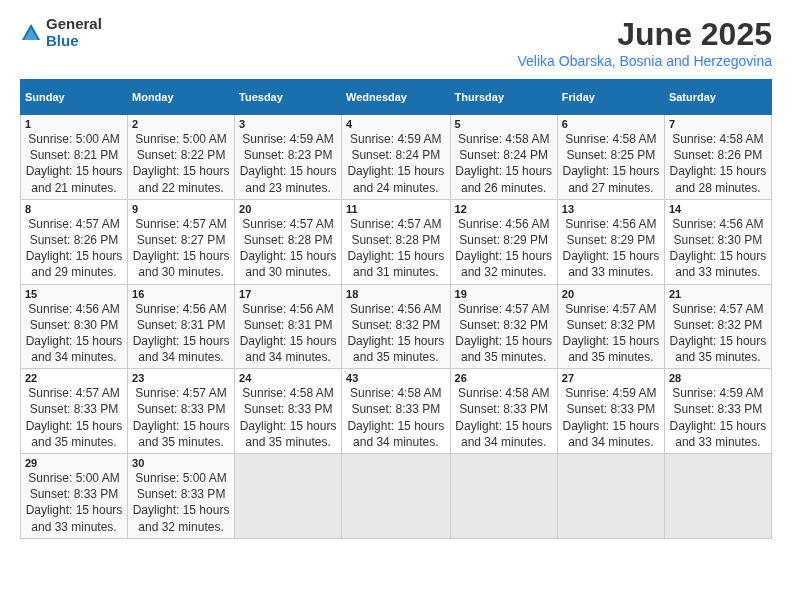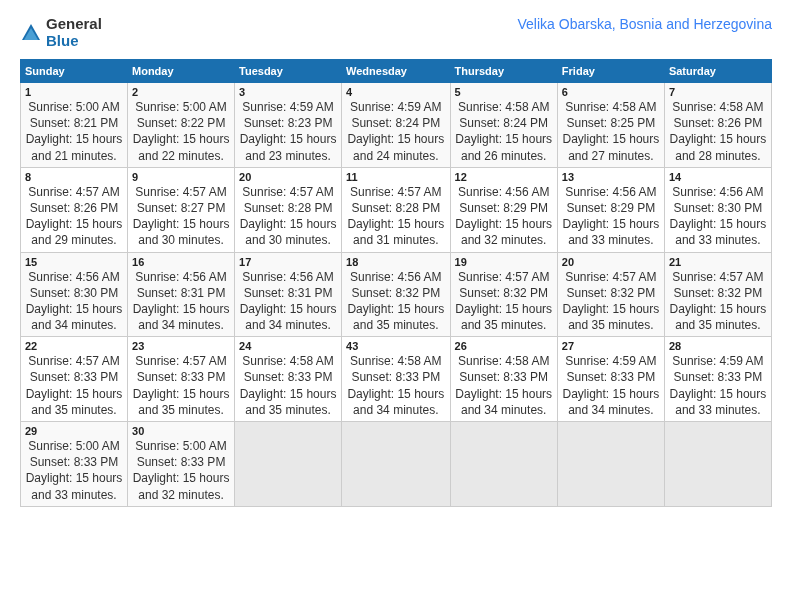--- a/index.html
+++ b/index.html
@@ -59,21 +59,21 @@
       color: #3b82f6;
     }
     .calendar {
       width: 100%;
       border-collapse: collapse;
       font-size: 9.5px;
     }
     .calendar thead th {
       background: #1a6faf;
       color: white;
-      padding: 5px 4px;
+      padding: 11px 4px;
       text-align: left;
       font-size: 11px;
       font-weight: bold;
       border: 1px solid #1a6faf;
     }
     .calendar tbody td {
       vertical-align: top;
       border: 1px solid #ccc;
       padding: 3px 4px;
       width: 113px;
@@ -112,20 +112,21 @@
       <svg class="logo-icon" viewBox="0 0 22 22">
         <polygon points="11,2 20,18 2,18" fill="#1a6faf"></polygon>
         <polygon points="11,6 18,18 4,18" fill="#4a9fd4"></polygon>
       </svg>
       <div class="logo-text">
         <span class="logo-general">General</span>
         <span class="logo-blue">Blue</span>
       </div>
     </div>
     <div class="title-block">
+      <div class="main-title">June 2025</div>
       <div class="subtitle">Velika Obarska, Bosnia and Herzegovina</div>
     </div>
   </div>
 
   <table class="calendar">
     <thead>
       <tr>
         <th>Sunday</th>
         <th>Monday</th>
         <th>Tuesday</th>

